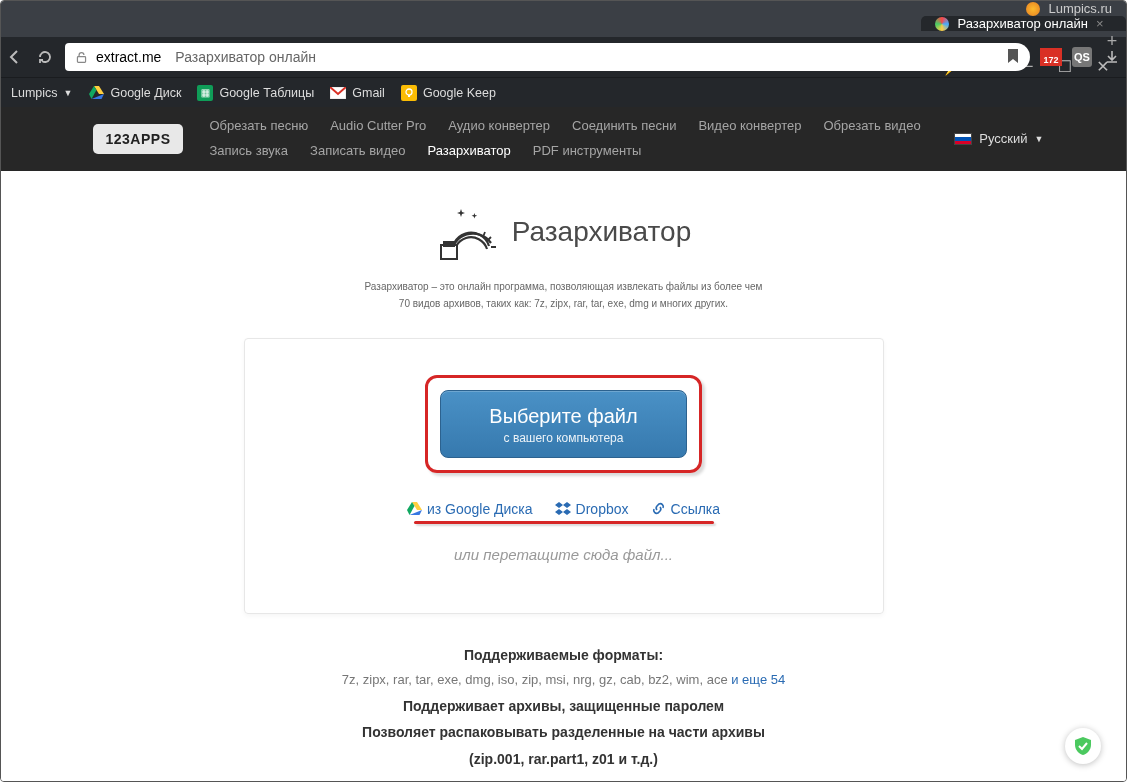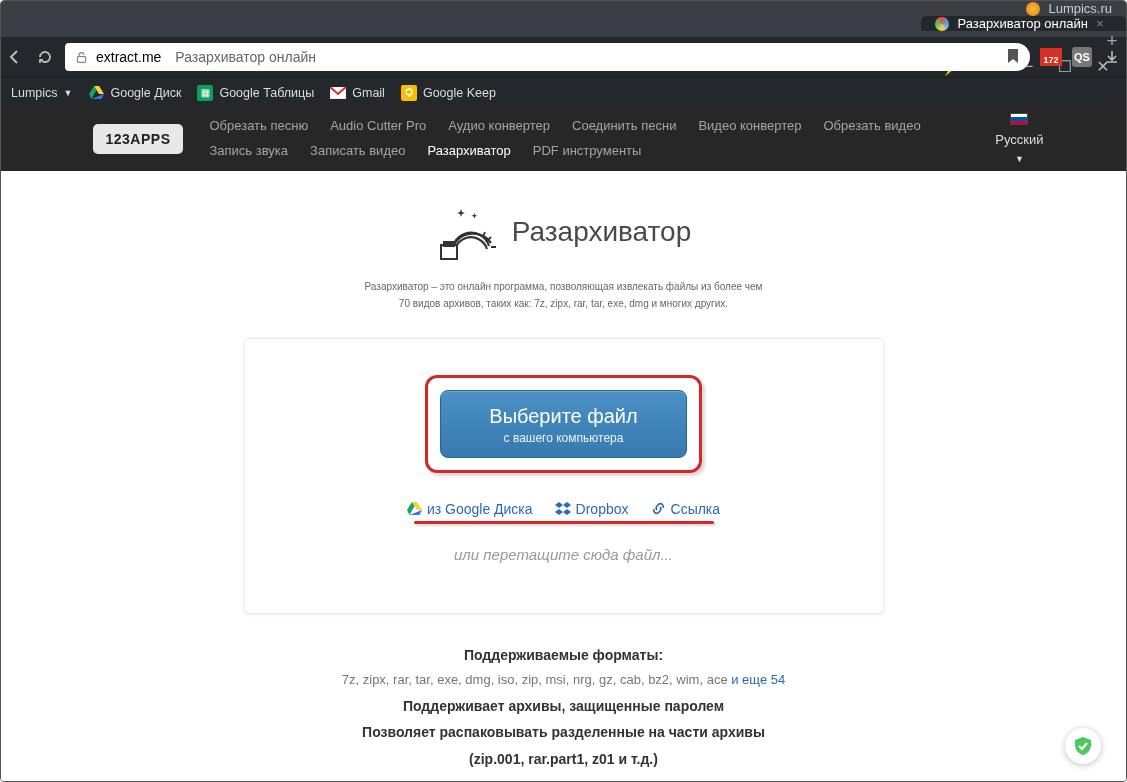--- a/index.html
+++ b/index.html
@@ -34,21 +34,21 @@
 .viewport::-webkit-scrollbar { width:16px; }
 .viewport::-webkit-scrollbar-track { background:#f1f1f1; }
 .viewport::-webkit-scrollbar-thumb { background:#c1c1c1; border-radius:2px; }
 
 .navbar { background:#272727; padding:6px 0; }
 .nav-inner { width:960px; margin:0 auto; display:flex; align-items:center;padding-left:9px; }
 .logo { background:#e8e8e8; color:#222; font-weight:bold; font-size:14px; padding:7px 13px; border-radius:5px; letter-spacing:0.5px;}
 .nav-links { display:flex; flex-wrap:wrap; gap:4px 22px; margin-left:26px; font-size:13px; flex:1; padding:3px 0; line-height:1.6;}
 .nav-links a { color:#a5a5a5; text-decoration:none; }
 .nav-links a.active { color:#fff; }
-.lang { display:flex; align-items:center; gap:7px; color:#ddd; font-size:13px; margin-left:18px;flex-direction:column; }
+.lang { display:flex; align-items:center; gap:7px; color:#ddd; font-size:13px; margin-left:18px; }
 .flag { width:18px; height:12px; background:linear-gradient(to bottom,#fff 33%,#0052b4 33% 66%,#d80027 66%); border:0.5px solid #444;}
 
 .hero { text-align:center; padding-top:34px; }
 .hero-head { display:flex; align-items:center; justify-content:center; gap:16px; }
 .rainbow { width:60px; height:55px; }
 .hero h1 { font-size:28px; font-weight:400; color:#4a4a4a; }
 .hero-sub { color:#676767; font-size:10px; margin-top:18px; line-height:1.7; }
 
 .card { width:640px; margin:26px auto 0; border:1px solid #e7e7e7; border-radius:4px; padding:36px 30px 50px; text-align:center; box-shadow:0 2px 5px rgba(0,0,0,0.04); }
 .big-btn-wrap { display:inline-block; border:3px solid #d62626; border-radius:12px; padding:12px; box-shadow:3px 3px 3px rgba(0,0,0,0.15);}

